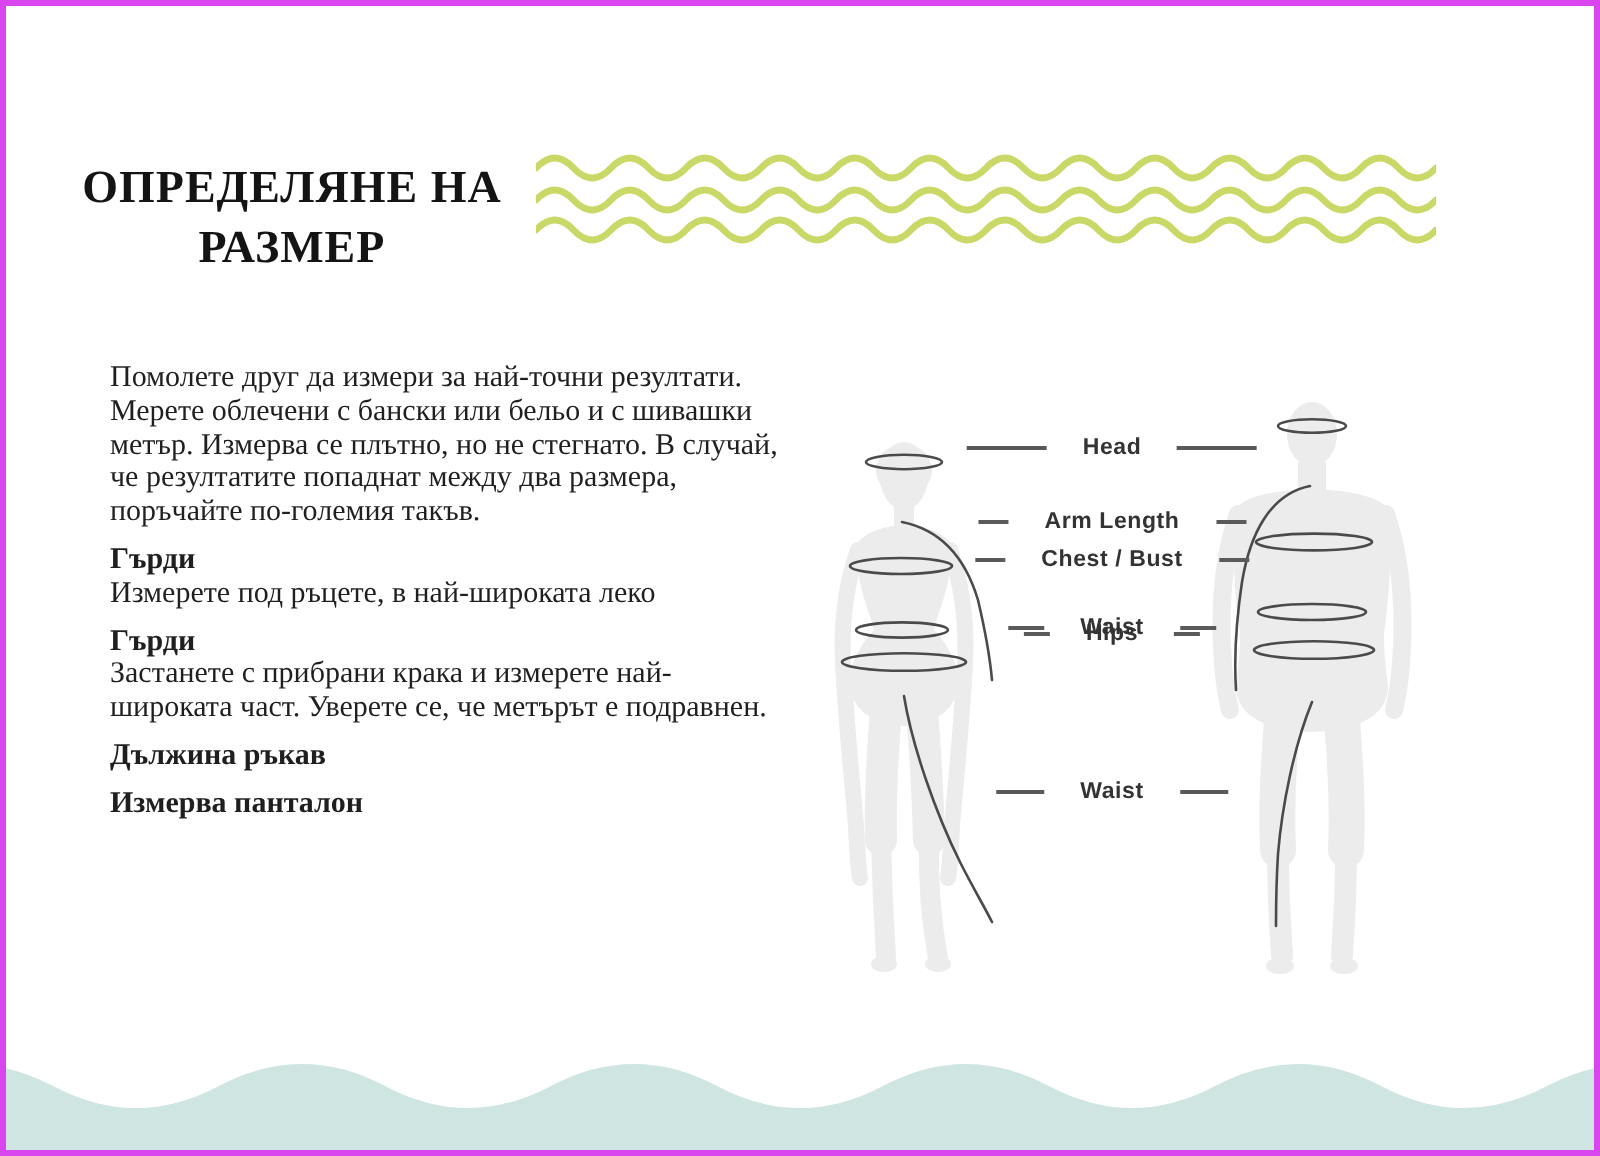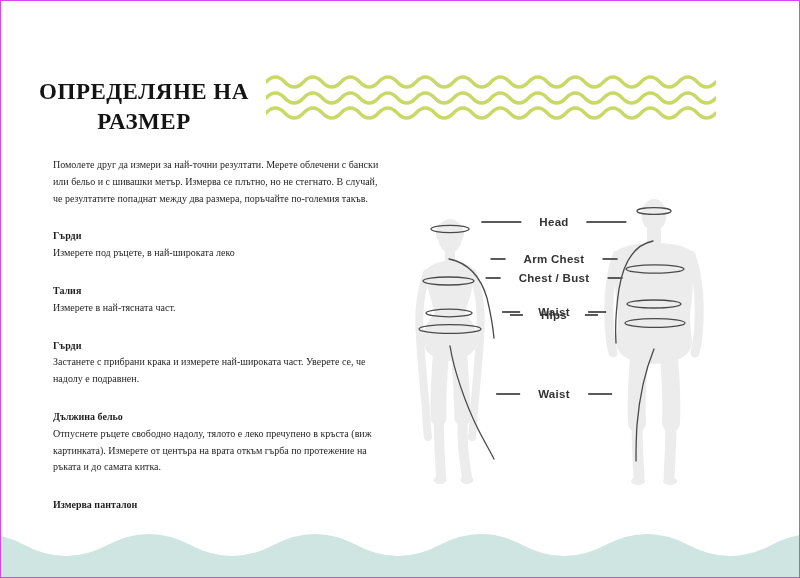--- a/index.html
+++ b/index.html
@@ -1,31 +1,31 @@
 <!DOCTYPE html>
 <html><head>
 <meta charset="utf-8">
 <style>
   html,body{margin:0;padding:0;background:#fff;}
   .page{
     position:relative;width:800px;height:578px;box-sizing:border-box;
-    background:#ffffff;border:1px solid #d946ef;overflow:hidden;
+    background:#ffffff;border:3px solid #d946ef;overflow:hidden;
     font-family:"Liberation Serif","DejaVu Serif",serif;color:#1f1f1f;
   }
   
   .title{
     position:absolute;left:38px;top:76px;width:210px;text-align:center;
     font-weight:700;font-size:23px;line-height:30px;color:#141414;letter-spacing:.5px;
   }
   
   .squiggles{position:absolute;left:265px;top:73px;width:450px;height:46px;}
   
-  .text-col{position:absolute;left:52px;top:156px;width:334px;font-size:10px;line-height:16.8px;}
+  .text-col{position:absolute;left:52px;top:178px;width:334px;font-size:15px;line-height:16.8px;}
   .intro{margin:0 0 6px 0;}
-  .sec{margin-top:21px;}
+  .sec{margin-top:7px;}
   .sec-h{font-weight:700;}
   
   .diagram{position:absolute;left:410px;top:192px;width:320px;height:310px;}
   .diagram svg{position:absolute;left:0;top:0;}
   .m-label{
     position:absolute;left:143px;transform:translateX(-50%);
     display:flex;align-items:center;gap:18px;white-space:nowrap;
     font-family:"Liberation Sans","DejaVu Sans",sans-serif;
     font-size:11.5px;font-weight:700;color:#333;letter-spacing:.3px;
   }
@@ -58,30 +58,25 @@
   </svg>
 
   <div class="text-col">
     <p class="intro">Помолете друг да измери за най-точни резултати. Мерете облечени с бански или бельо и с шивашки метър. Измерва се плътно, но не стегнато. В случай, че резултатите попаднат между два размера, поръчайте по-големия такъв.</p>
 
     <div class="sec">
       <div class="sec-h">Гърди</div>
       <div class="sec-b">Измерете под ръцете, в най-широката леко</div>
     </div>
     <div class="sec">
-      <div class="sec-h">Талия</div>
-      <div class="sec-b">Измерете в най-тясната част.</div>
+      <div class="sec-h">Гърди</div>
+      <div class="sec-b">Застанете с прибрани крака и измерете най-широката част. Уверете се, че метърът е подравнен.</div>
     </div>
     <div class="sec">
-      <div class="sec-h">Гърди</div>
-      <div class="sec-b">Застанете с прибрани крака и измерете най-широката част. Уверете се, че надолу е подравнен.</div>
-    </div>
-    <div class="sec">
-      <div class="sec-h">Дължина бельо</div>
-      <div class="sec-b">Отпуснете ръцете свободно надолу, тялото е леко пречупено в кръста (виж картинката). Измерете от центъра на врата откъм гърба по протежение на ръката и до самата китка.</div>
+      <div class="sec-h">Дължина ръкав</div>
     </div>
     <div class="sec">
       <div class="sec-h">Измерва панталон</div>
     </div>
   </div>
 
   <div class="diagram">
     <svg width="320" height="310" viewBox="0 0 320 310">
 
       <g fill="#ececec">
@@ -136,21 +131,21 @@
       </g>
     </svg>
 
     <div class="m-label row-head">
       <span class="dash"></span>
       <span>Head</span>
       <span class="dash"></span>
     </div>
     <div class="m-label row-arm">
       <span class="dash"></span>
-      <span>Arm Chest</span>
+      <span>Arm Length</span>
       <span class="dash"></span>
     </div>
     <div class="m-label row-chest">
       <span class="dash"></span>
       <span>Chest / Bust</span>
       <span class="dash"></span>
     </div>
     <div class="m-label row-waist">
       <span class="dash"></span>
       <span>Waist</span>

